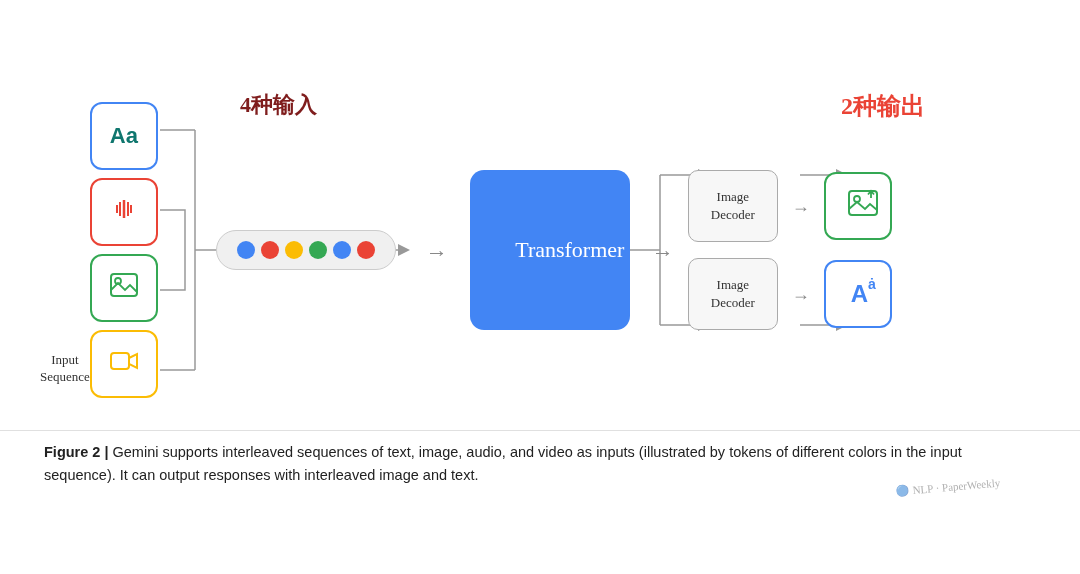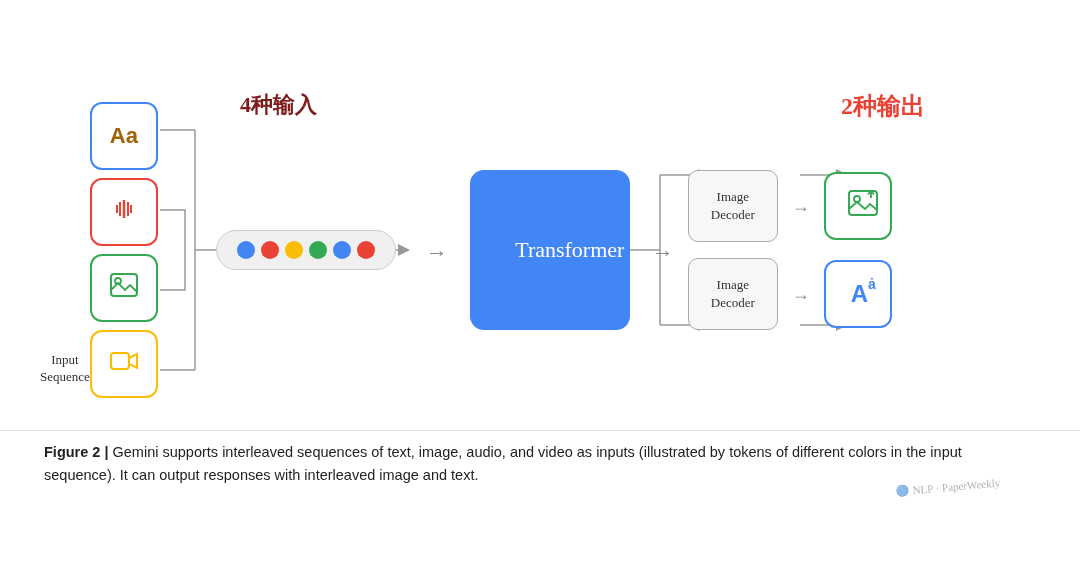--- a/index.html
+++ b/index.html
@@ -236,21 +236,21 @@
 
   <div class="label-2outputs">2种输出</div>
 
   <div style="display:flex; align-items:center; width:100%; height:100%; position:relative; padding-top:30px;">
 
     <div class="input-section" style="margin-right:40px; margin-top:40px;">
       <div class="input-label">Input<br>Sequence</div>
       <div class="vertical-boxes">
 
         <div class="input-box blue">
-          <span style="font-size:22px; font-weight:bold; color:#a16207; font-family:Arial,sans-serif;">Aa</span>
+          <span style="font-size:22px; font-weight:bold; color:#0f766e; font-family:Arial,sans-serif;">Aa</span>
         </div>
 
         <div class="input-box red">
           <span style="font-size:22px; color:#ea4335;">
             <svg width="28" height="28" viewBox="0 0 28 28" fill="none">
               <line x1="4" y1="14" x2="4" y2="14" stroke="#ea4335" stroke-width="2"></line>
               <line x1="7" y1="10" x2="7" y2="18" stroke="#ea4335" stroke-width="2"></line>
               <line x1="10" y1="7" x2="10" y2="21" stroke="#ea4335" stroke-width="2"></line>
               <line x1="14" y1="5" x2="14" y2="23" stroke="#ea4335" stroke-width="2.5"></line>
               <line x1="18" y1="7" x2="18" y2="21" stroke="#ea4335" stroke-width="2"></line>

